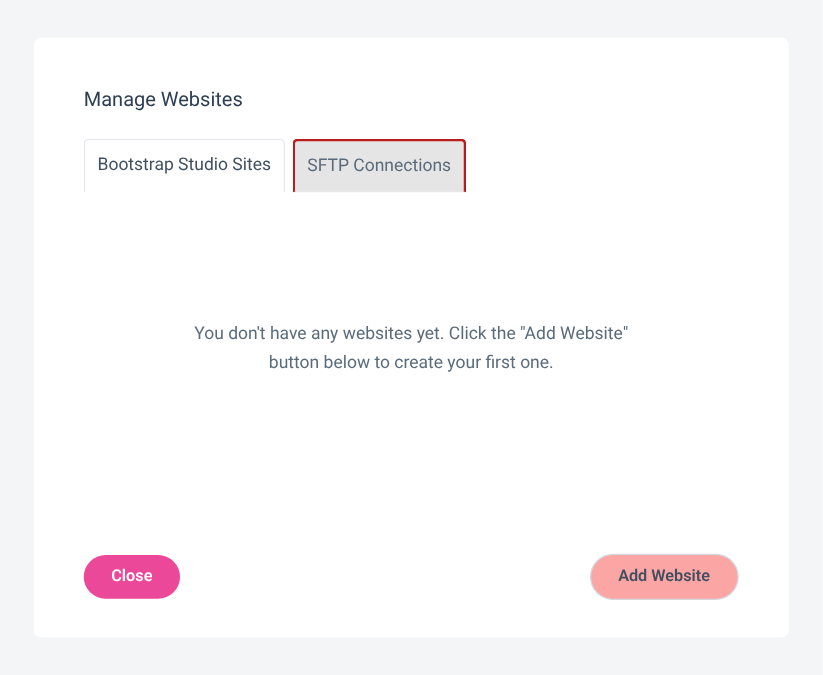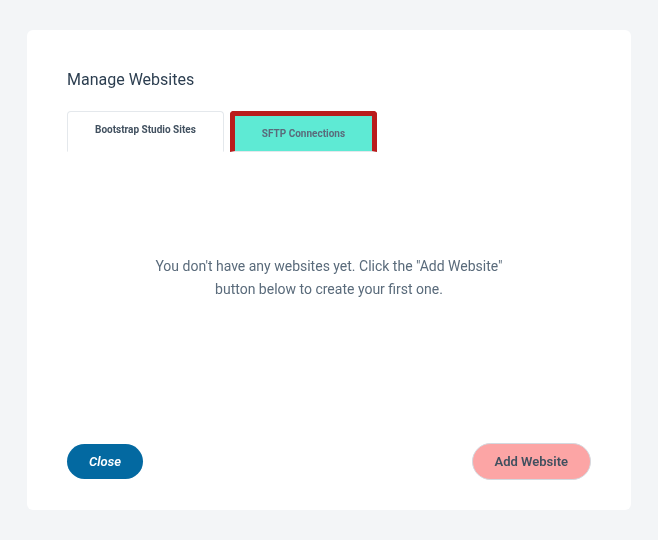--- a/index.html
+++ b/index.html
@@ -28,36 +28,36 @@
       font-size: 16px;
       font-weight: 400;
       color: #2c3e50;
       margin-bottom: 22px;
     }
     .tabs {
       display: flex;
       gap: 6px;
     }
     .tab {
-      padding: 12px 27px;
-      font-size: 10px;
-      font-weight: 700;
+      padding: 12px 10px;
+      font-size: 14px;
+      font-weight: 400;
       border-radius: 4px 4px 0 0;
       cursor: pointer;
       color: #5a6b7b;
     }
     .tab.active {
       background: #ffffff;
       border: 1px solid #e4e8ec;
       border-bottom: 1px solid #ffffff;
       color: #41505f;
     }
     .tab.inactive {
-      background: #5eead4;
-      border: 5px solid #b91c1c;
+      background: #e5e5e5;
+      border: 2px solid #b91c1c;
       border-bottom: 1px solid #e4e8ec;
       color: #5a6b7b;
     }
     .content {
       flex: 1;
       display: flex;
       align-items: center;
       justify-content: center;
       padding: 0 40px 40px 40px;
     }
@@ -76,23 +76,22 @@
     .btn {
       font-size: 13px;
       font-weight: 600;
       padding: 10px 22px;
       border-radius: 22px;
       cursor: pointer;
       border: none;
       font-family: inherit;
     }
     .btn-primary {
-      background: #0369a1;
+      background: #ec4899;
       color: #ffffff;
-      font-style: italic;
     }
     .btn-secondary {
       background: #fca5a5;
       color: #41505f;
       border: 1px solid #d3d9df;
     }
   </style>
 </head>
 <body>
 

